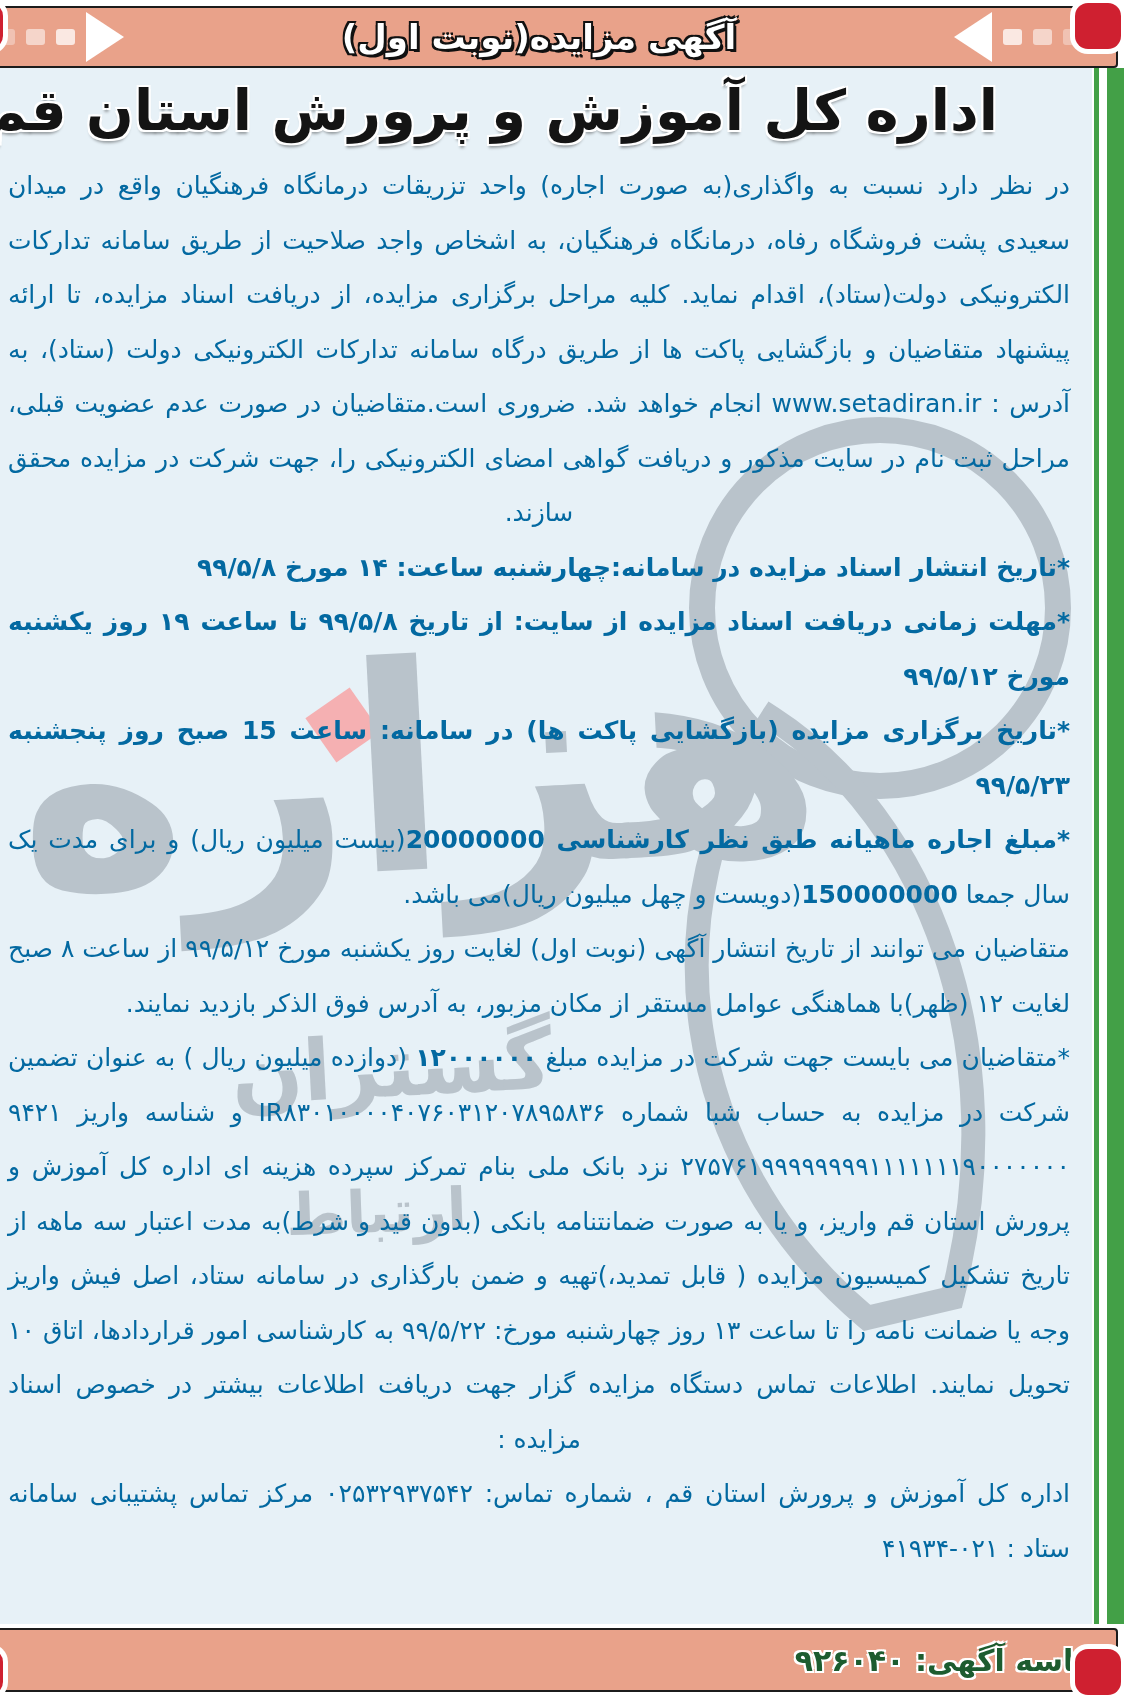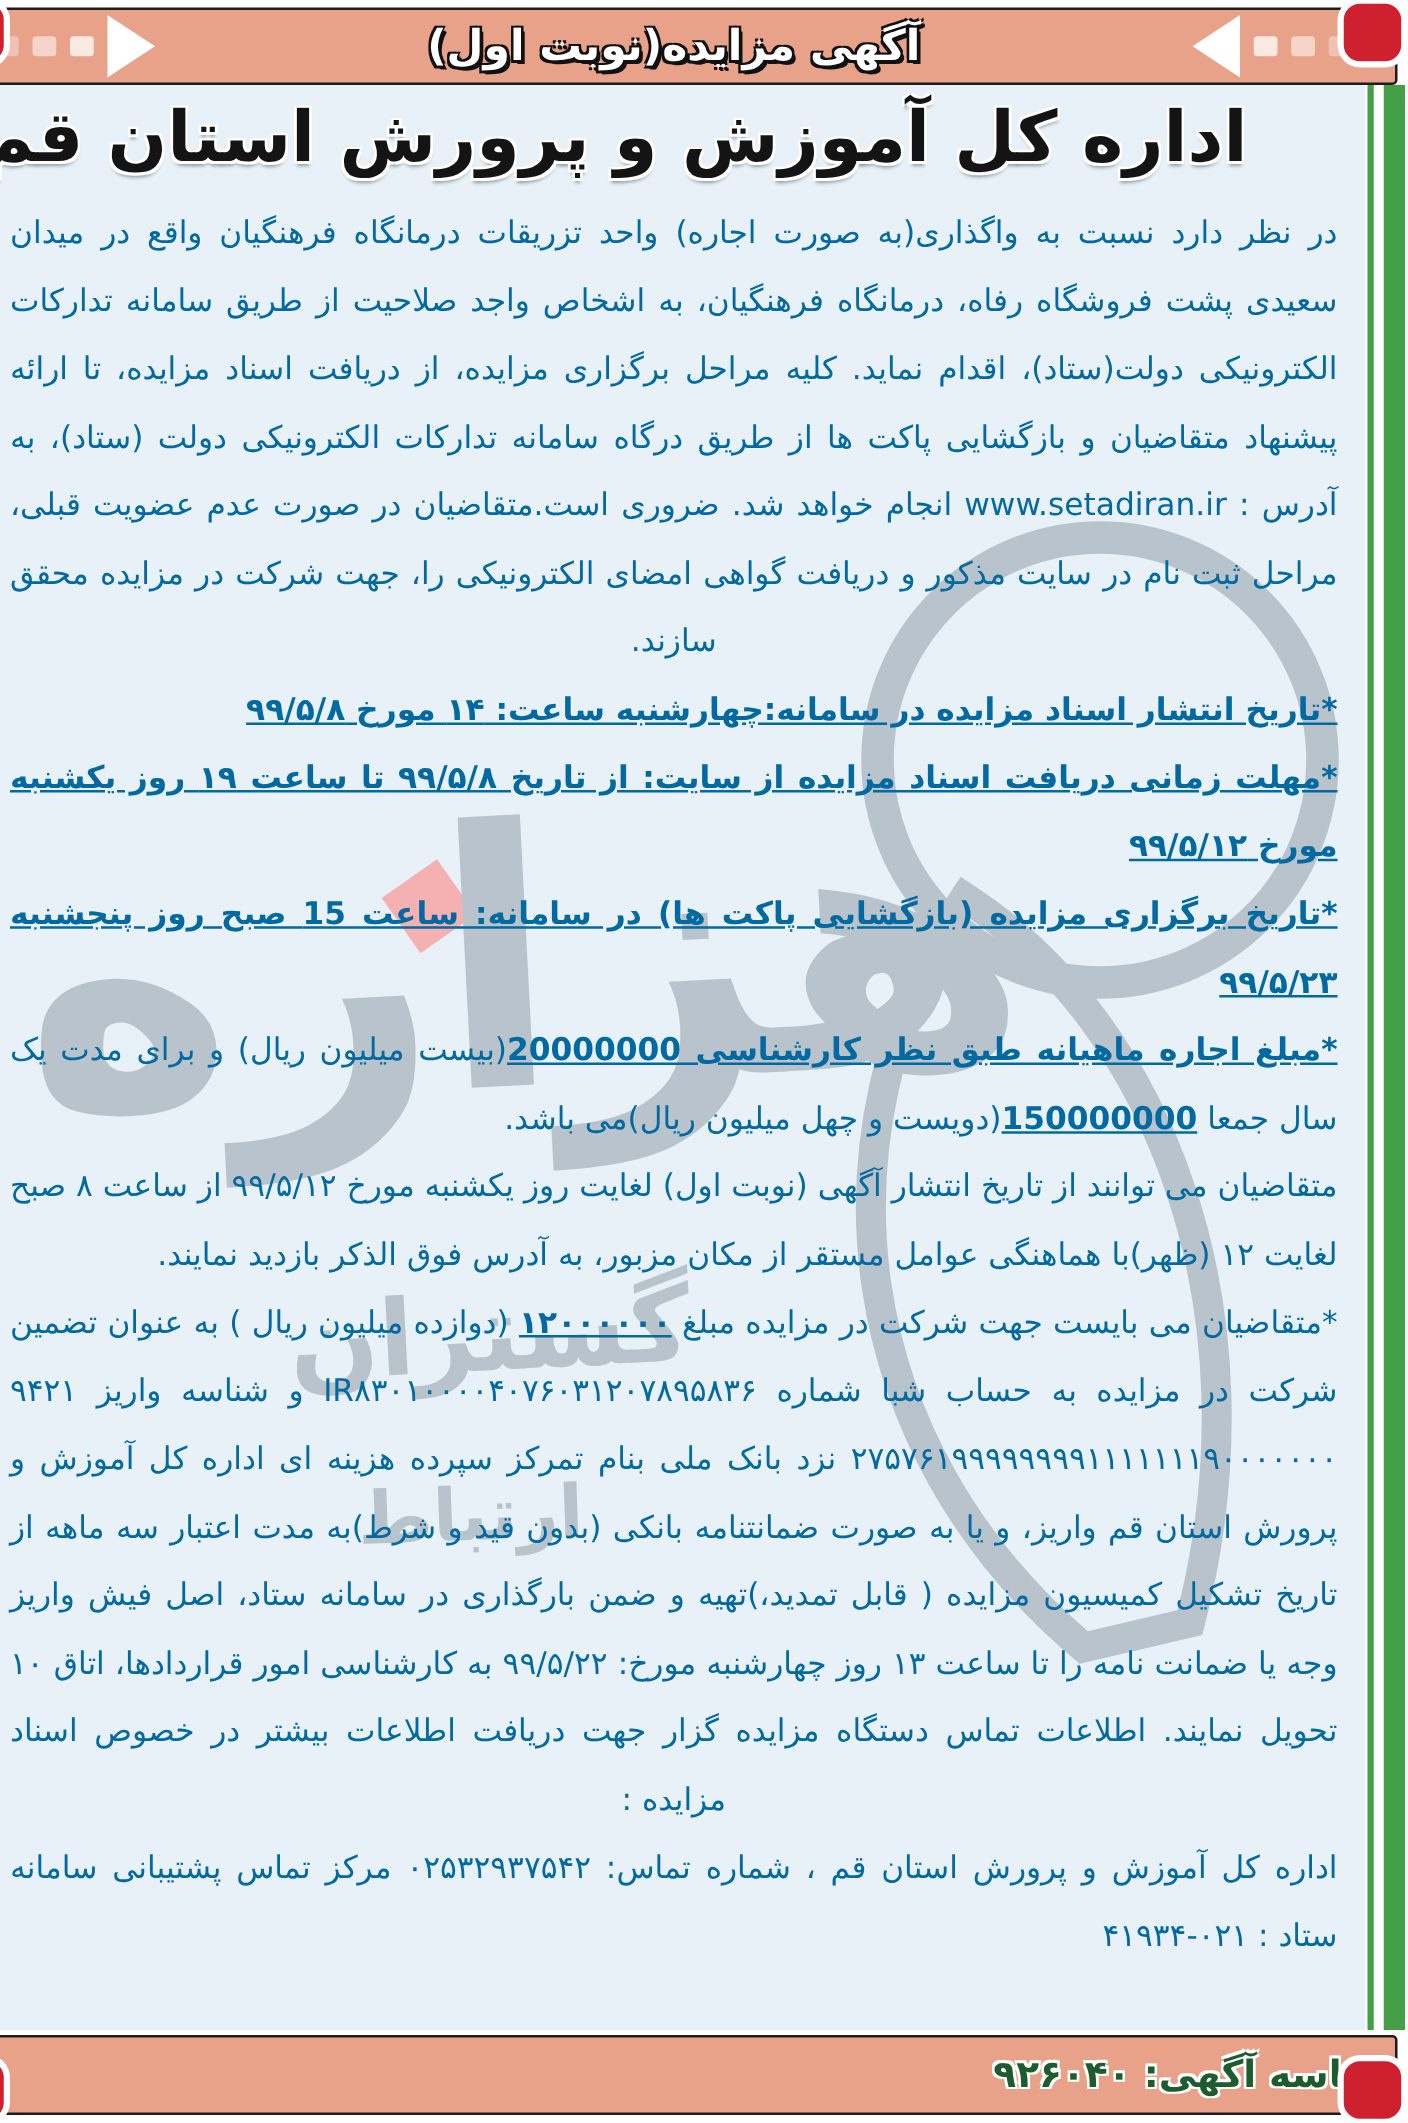--- a/index.html
+++ b/index.html
@@ -38,21 +38,21 @@
   .s-thick-r{right:0;width:17px;} .s-thin-r{right:25px;width:5px;}
   .inner{position:absolute;left:32px;right:32px;top:0;bottom:0;background:#e7f1f7;overflow:hidden;}
 
   .org-title{position:relative;z-index:1;margin:10px 0 0;text-align:left;
           font-size:56px;font-weight:bold;color:#141414;
           text-shadow:-2px -2px 0 #fff,2px -2px 0 #fff,-2px 2px 0 #fff,2px 2px 0 #fff,0 4px 3px rgba(0,0,0,.35);}
 
   .content{position:relative;z-index:1;margin:16px 22px 0;color:#0369a1;
           font-size:25px;line-height:2.18;text-align:justify;}
   .content p{margin:0;}
-  .b{font-weight:bold;text-decoration:underline;}
+  .b{font-weight:bold;}
   .center-last{text-align-last:center;}
 
   
   .wm{position:absolute;inset:0;z-index:0;color:#b9c3cb;pointer-events:none;}
   .wm-main{position:absolute;left:30px;top:560px;font-size:285px;font-weight:bold;line-height:1;
           transform:rotate(-3deg);}
   .wm-sub{position:absolute;left:245px;top:950px;font-size:84px;font-weight:bold;transform:rotate(-3deg);}
   .wm-sub2{position:absolute;left:300px;top:1110px;font-size:58px;font-weight:bold;transform:rotate(-2deg);}
   .wm-diamond{position:absolute;left:330px;top:630px;width:54px;height:54px;background:#f5b0b2;
           transform:rotate(55deg);}

